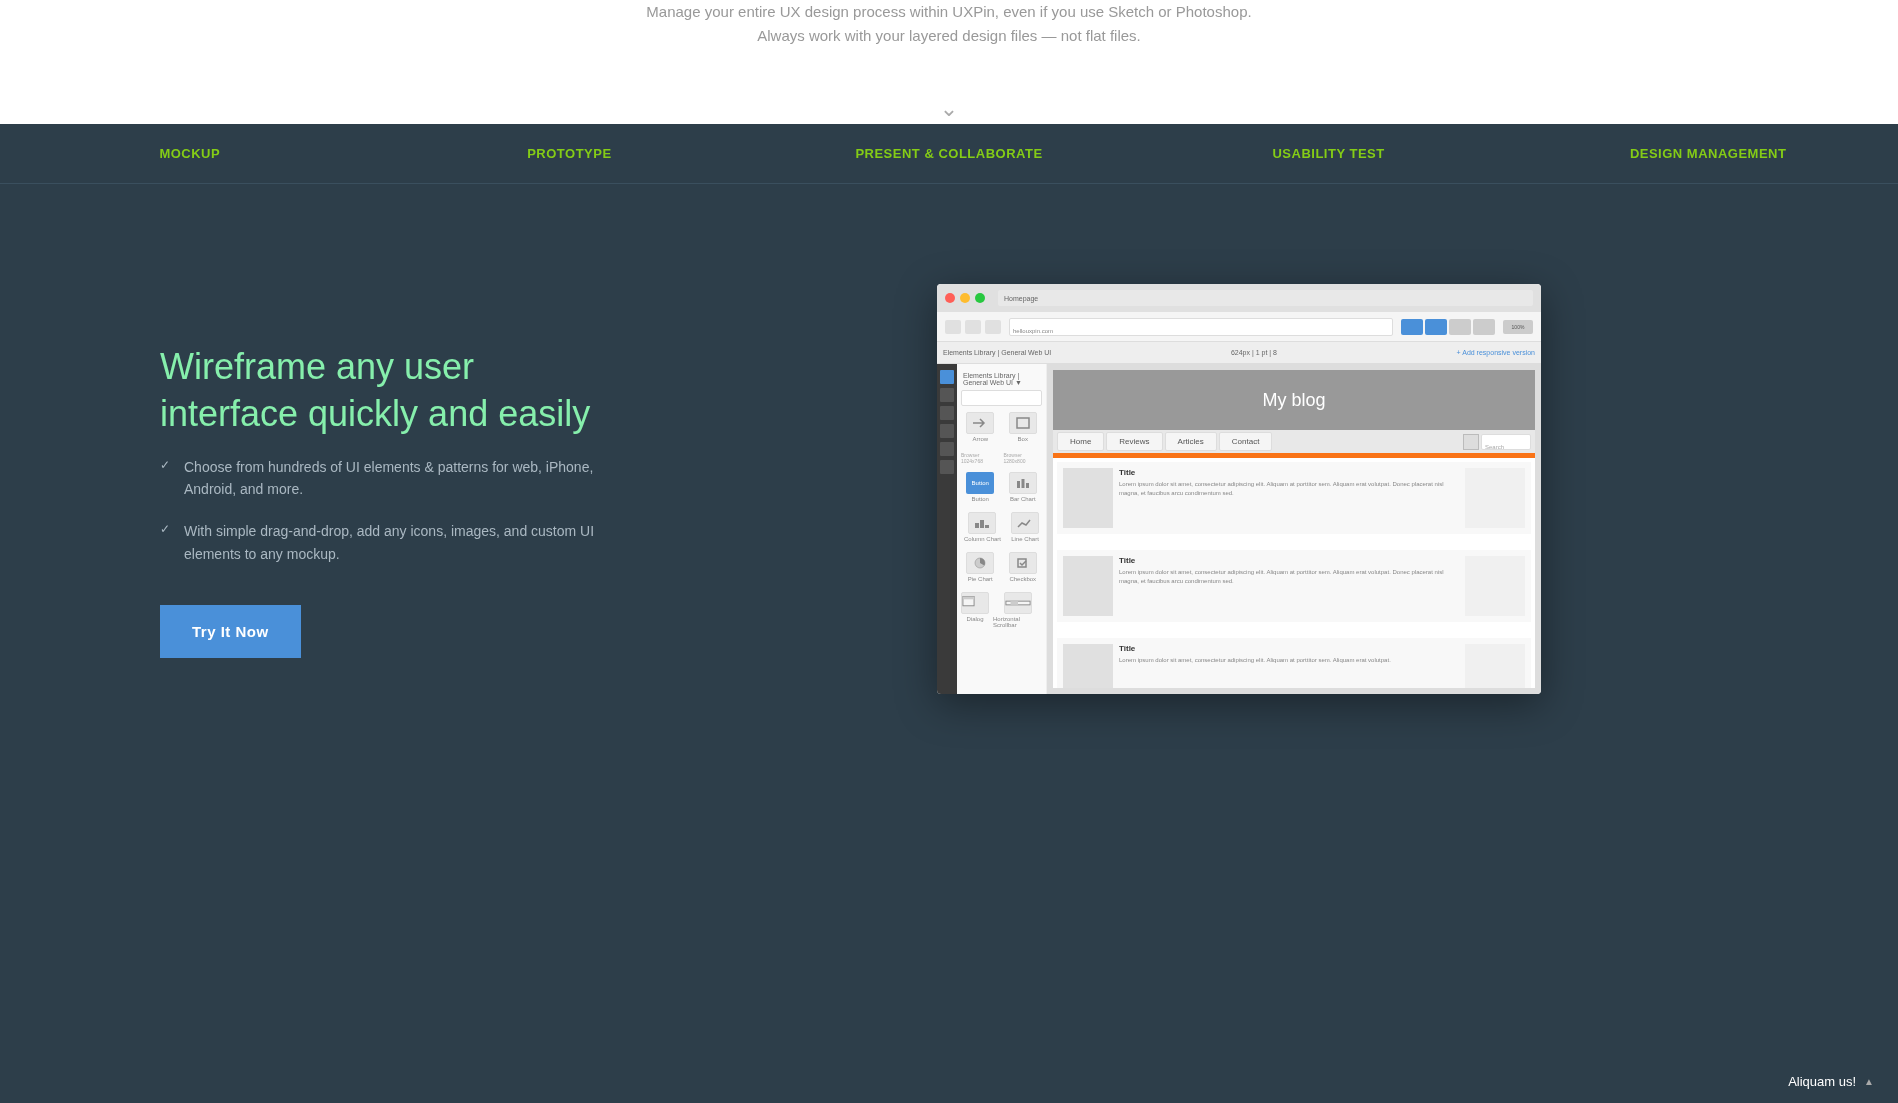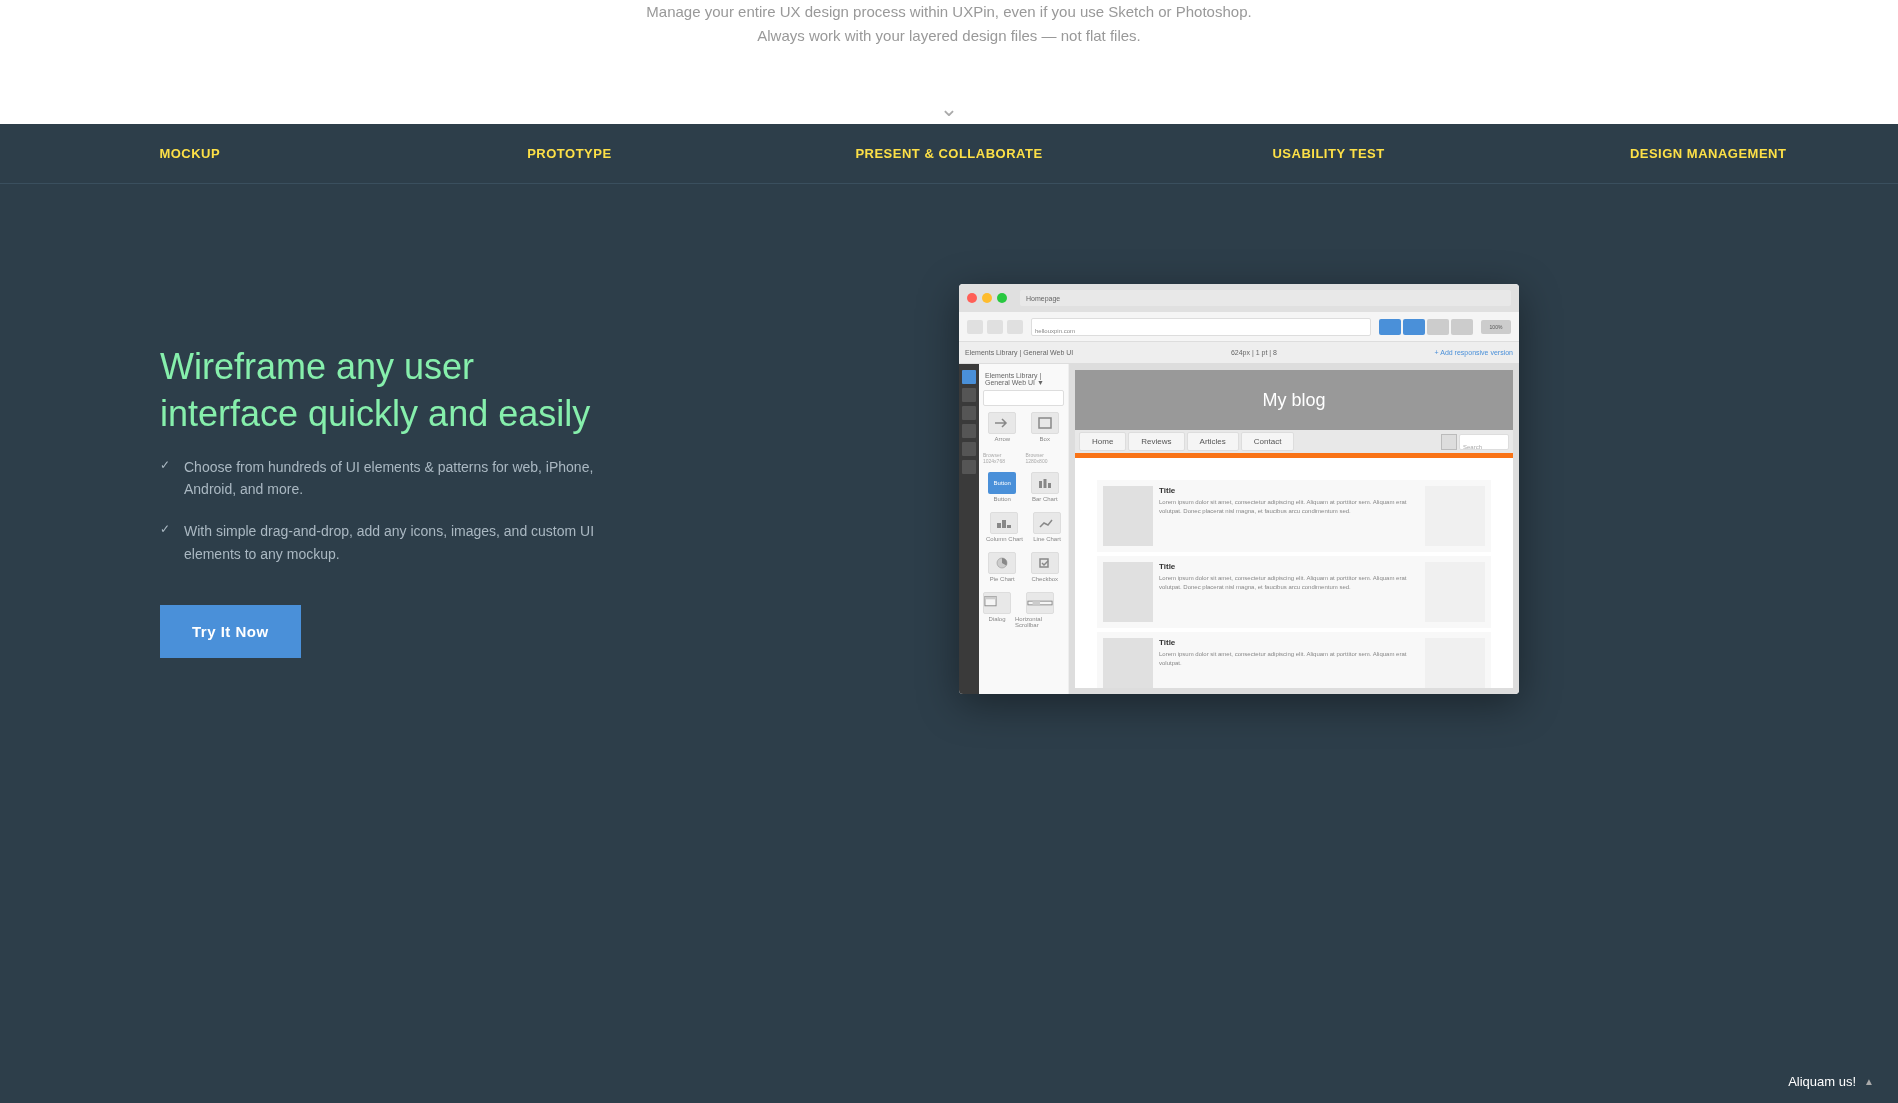--- a/index.html
+++ b/index.html
@@ -43,21 +43,21 @@
     
     .nav-tabs {
       background: #2d3e4a;
       display: flex;
       border-bottom: 1px solid #3a4f5e;
     }
     .nav-tab {
       flex: 1;
       text-align: center;
       padding: 22px 10px;
-      color: #fde047;
+      color: #84cc16;
       font-size: 13px;
       font-weight: 600;
       letter-spacing: 0.5px;
       cursor: pointer;
       text-transform: uppercase;
       position: relative;
     }
     .nav-tab.active {
       color: #fff;
     }
@@ -137,21 +137,21 @@
     .screenshot-section {
       flex: 1;
       display: flex;
       justify-content: center;
       align-items: flex-start;
       padding-top: 20px;
       padding-right: 40px;
     }
 
     .browser-mockup {
-      width: 560px;
+      width: 604px;
       background: #fff;
       border-radius: 4px;
       box-shadow: 0 10px 40px rgba(0,0,0,0.4);
       overflow: hidden;
     }
 
     .browser-bar {
       background: #e0e0e0;
       height: 28px;
       display: flex;
@@ -290,24 +290,24 @@
     .page-nav-spacer { flex: 1; }
     .page-search-box {
       width: 50px;
       height: 16px;
       background: #fff;
       border: 1px solid #ddd;
       border-radius: 2px;
     }
 
     .page-content {
-      padding: 22px;
+      padding: 4px;
       display: flex;
       flex-direction: column;
-      gap: 4px;
+      gap: 16px;
     }
     .content-block {
       display: flex;
       gap: 6px;
       background: #f8f8f8;
       padding: 6px;
     }
     .content-img-placeholder {
       width: 50px;
       height: 60px;

